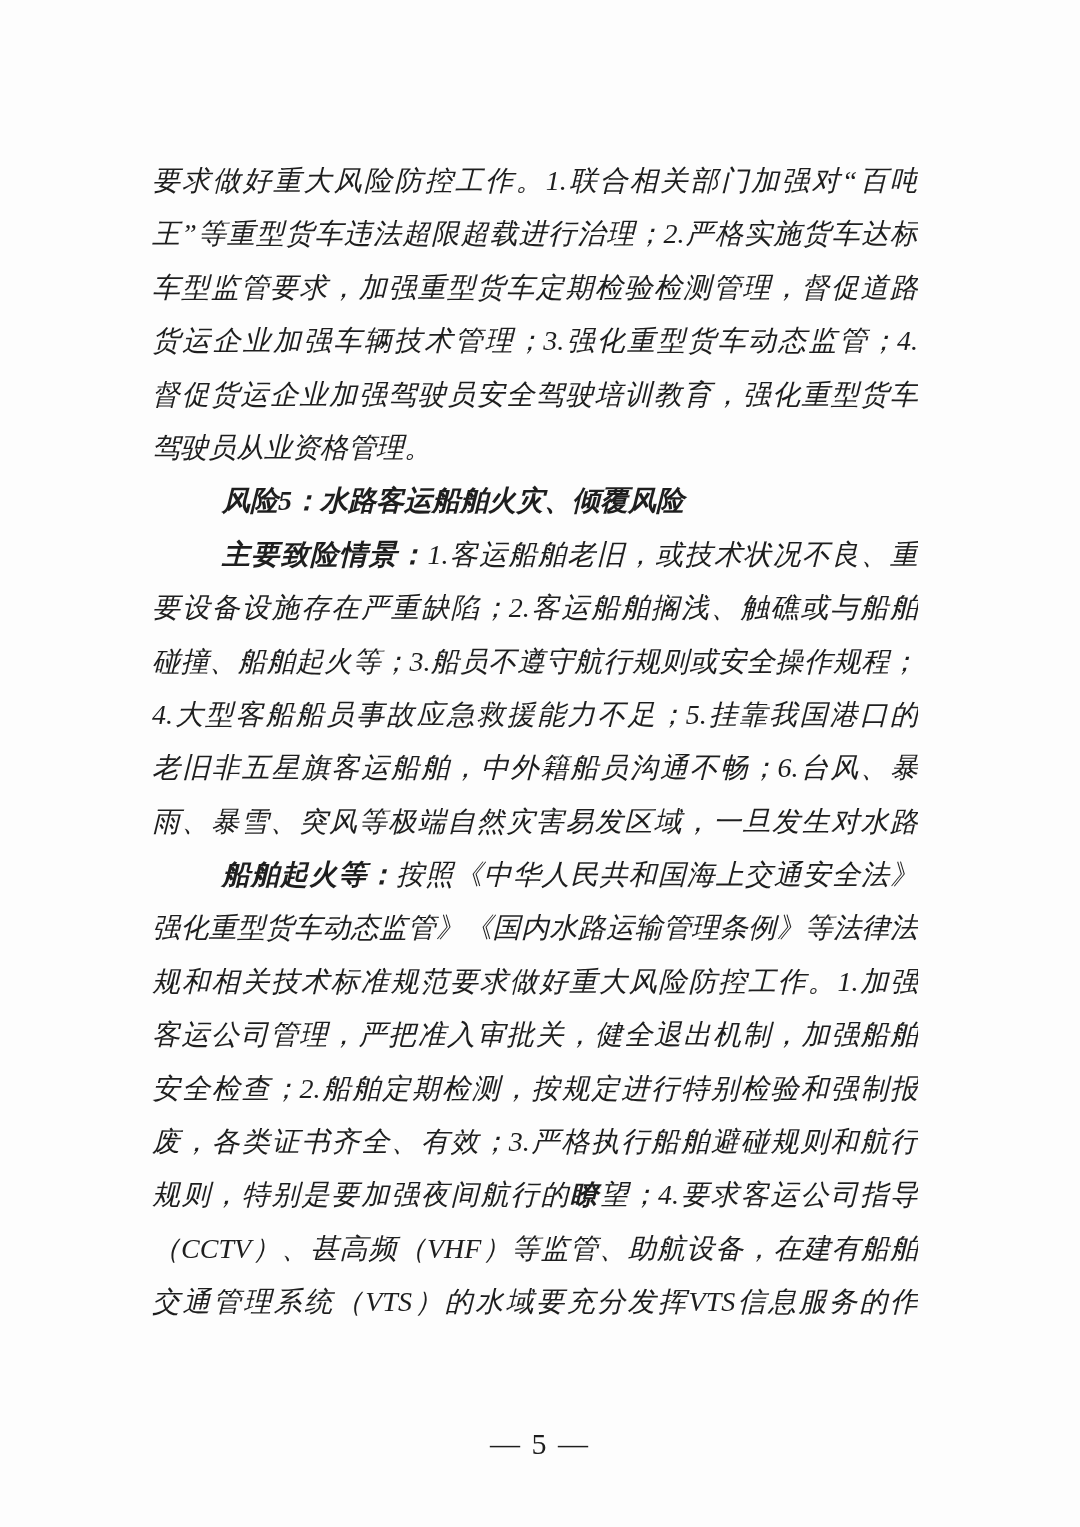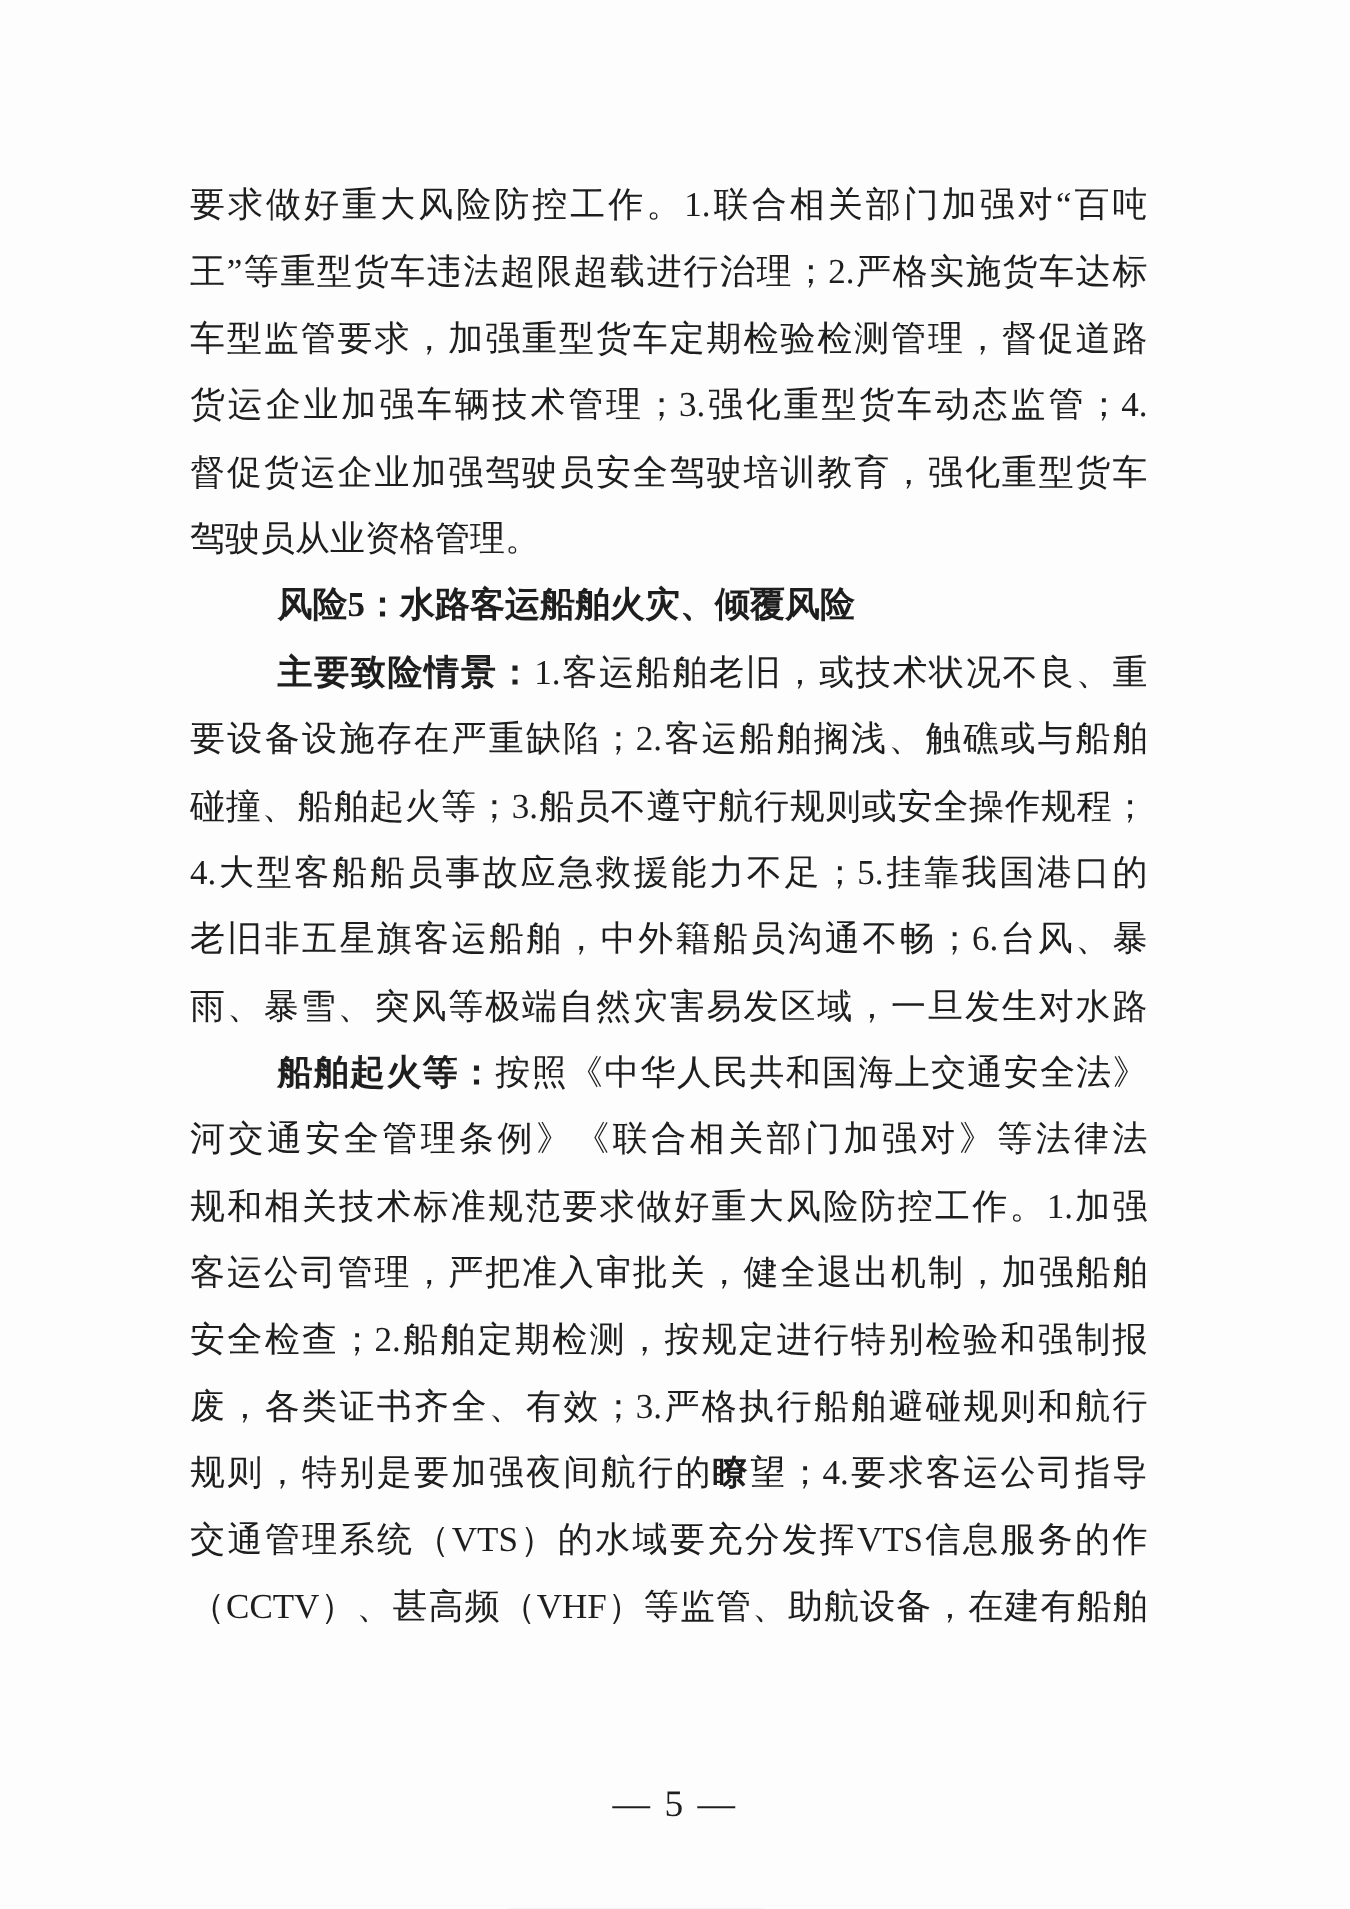--- a/index.html
+++ b/index.html
@@ -13,22 +13,23 @@
     height: 1527px;
     margin: 0 auto;
     background: #fdfdfd;
     overflow: hidden;
     font-family: "Liberation Serif", "DejaVu Serif", serif;
     color: #1e1e1e;
   }
   .doc-body {
     position: absolute;
     left: 152px;
-    top: 138px;
+    top: 154px;
     width: 766px;
+    font-style: italic;
   }
   .line {
     font-size: 28px;
     line-height: 53.4px;
     height: 53.4px;
     text-align: justify;
     text-align-last: justify;
     white-space: normal;
     overflow: hidden;
   }
@@ -67,23 +68,23 @@
       <div class="line"><span>督促货运企业加强驾驶员安全驾驶培训教育，强化重型货车</span></div>
       <div class="line left"><span>驾驶员从业资格管理。</span></div>
       <div class="line left indent heading"><span class="bold">风险5：水路客运船舶火灾、倾覆风险</span></div>
       <div class="line indent"><span class="bold">主要致险情景：</span><span>1.客运船舶老旧，或技术状况不良、重</span></div>
       <div class="line"><span>要设备设施存在严重缺陷；2.客运船舶搁浅、触礁或与船舶</span></div>
       <div class="line"><span>碰撞、船舶起火等；3.船员不遵守航行规则或安全操作规程；</span></div>
       <div class="line"><span>4.大型客船船员事故应急救援能力不足；5.挂靠我国港口的</span></div>
       <div class="line"><span>老旧非五星旗客运船舶，中外籍船员沟通不畅；6.台风、暴</span></div>
       <div class="line"><span>雨、暴雪、突风等极端自然灾害易发区域，一旦发生对水路</span></div>
       <div class="line indent"><span class="bold">船舶起火等：</span><span>按照《中华人民共和国海上交通安全法》《内</span></div>
-      <div class="line"><span>河交通安全管理条例》《联合相关部门加强对》等法律法</span></div>
+      <div class="line"><span>强化重型货车动态监管》《国内水路运输管理条例》等法律法</span></div>
       <div class="line"><span>规和相关技术标准规范要求做好重大风险防控工作。1.加强</span></div>
       <div class="line"><span>客运公司管理，严把准入审批关，健全退出机制，加强船舶</span></div>
       <div class="line"><span>安全检查；2.船舶定期检测，按规定进行特别检验和强制报</span></div>
       <div class="line"><span>废，各类证书齐全、有效；3.严格执行船舶避碰规则和航行</span></div>
       <div class="line"><span>规则，特别是要加强夜间航行的</span><span class="bold">瞭</span><span>望；4.要求客运公司指导</span></div>
+      <div class="line"><span>（CCTV）、甚高频（VHF）等监管、助航设备，在建有船舶</span></div>
       <div class="line"><span>交通管理系统（VTS）的水域要充分发挥VTS信息服务的作</span></div>
-      <div class="line"><span>（CCTV）、甚高频（VHF）等监管、助航设备，在建有船舶</span></div>
     </div>
   <div class="footer">— 5 —</div>
 </div>
 
 </body></html>

